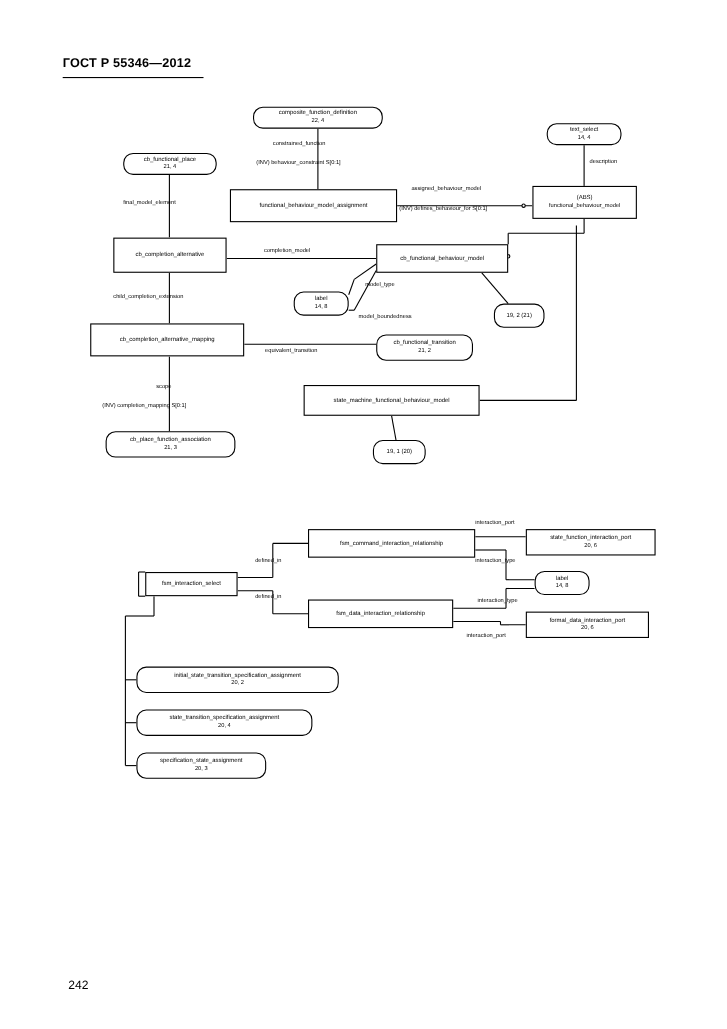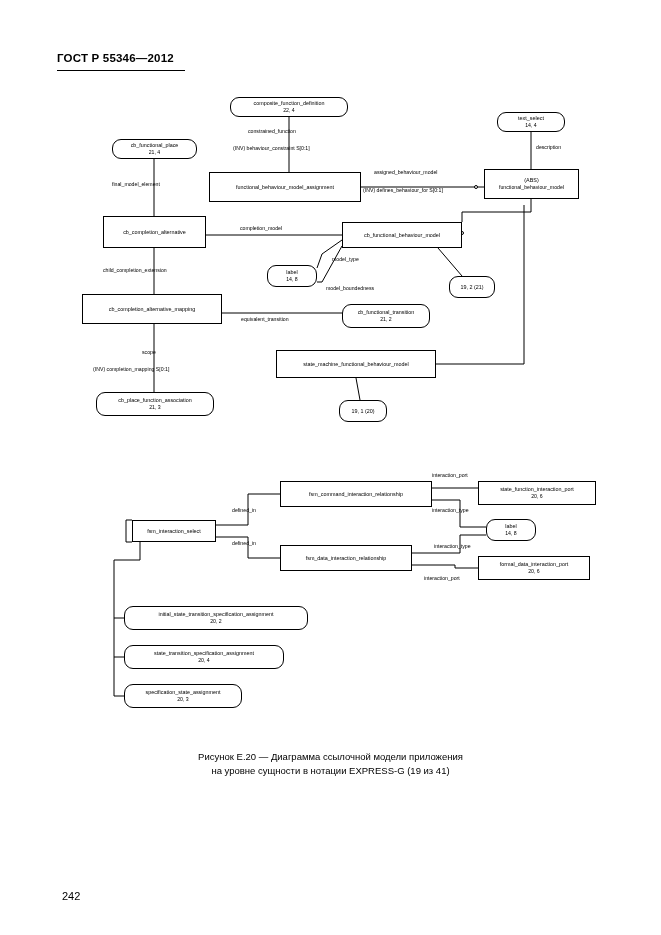--- a/index.html
+++ b/index.html
@@ -312,20 +312,16 @@
     <div class="label-text" style="left:93px; top:366px;">(INV) completion_mapping S[0:1]</div>
     <div class="label-text" style="left:432px; top:472px;">interaction_port</div>
     <div class="label-text" style="left:432px; top:507px;">interaction_type</div>
     <div class="label-text" style="left:232px; top:507px;">defined_in</div>
     <div class="label-text" style="left:232px; top:540px;">defined_in</div>
     <div class="label-text" style="left:434px; top:543px;">interaction_type</div>
     <div class="label-text" style="left:424px; top:575px;">interaction_port</div>
 
   </div>
 
-  <div class="caption">
-    <div>Рисунок Е.20 — Диаграмма ссылочной модели приложения</div>
-    <div>на уровне сущности в нотации EXPRESS-G (19 из 41)</div>
-  </div>
 
   <div class="page-number">242</div>
 
 </div>
 
 </body></html>

